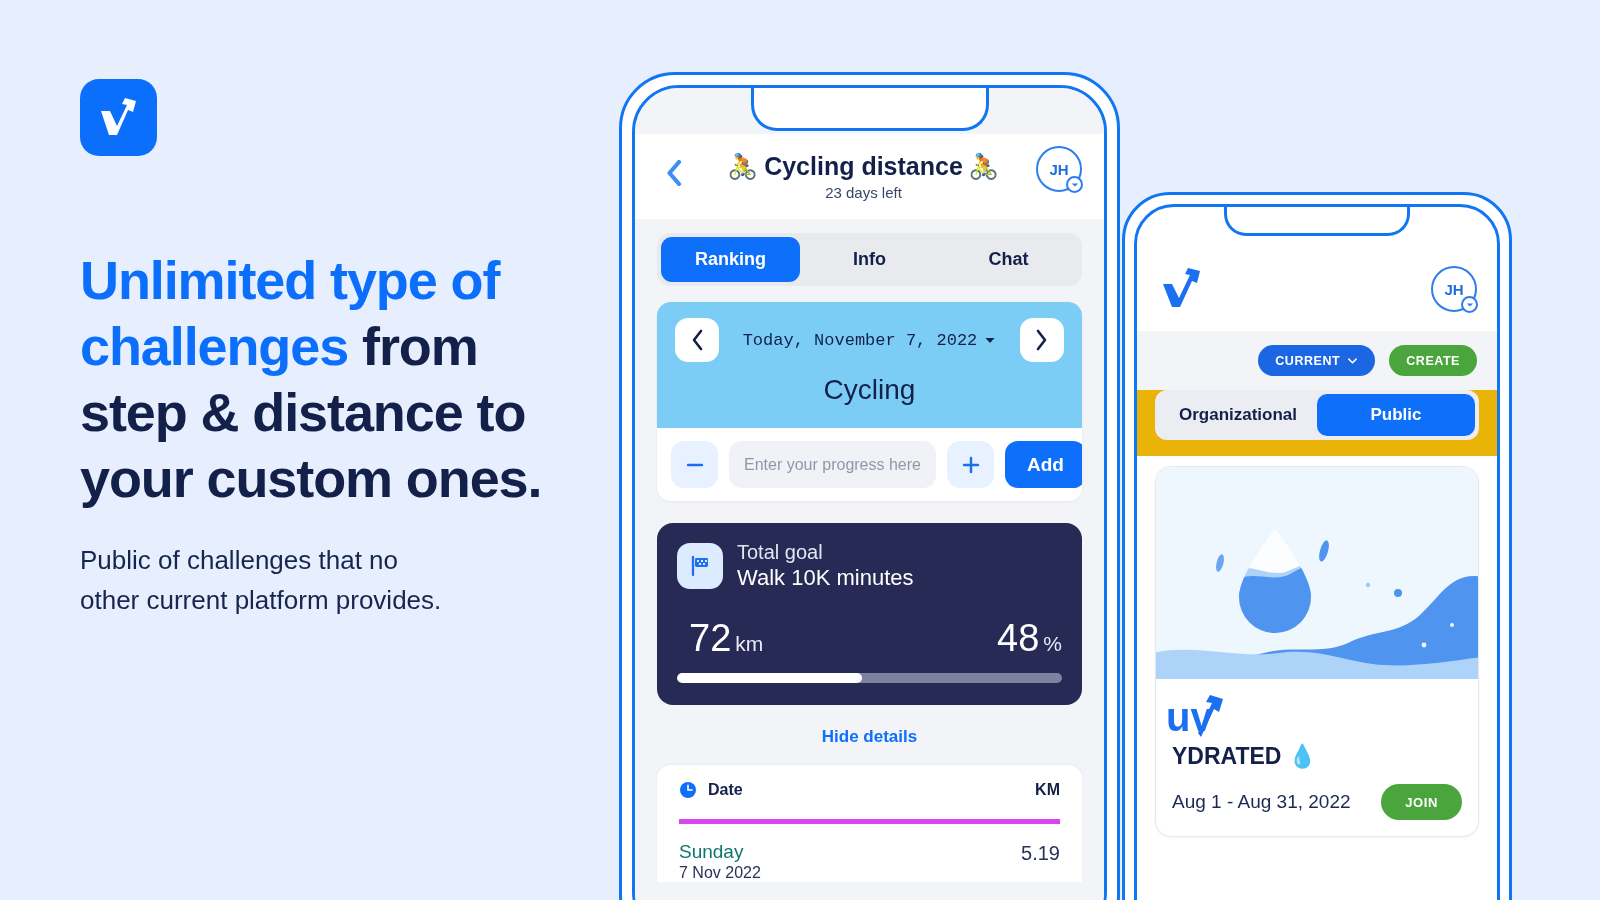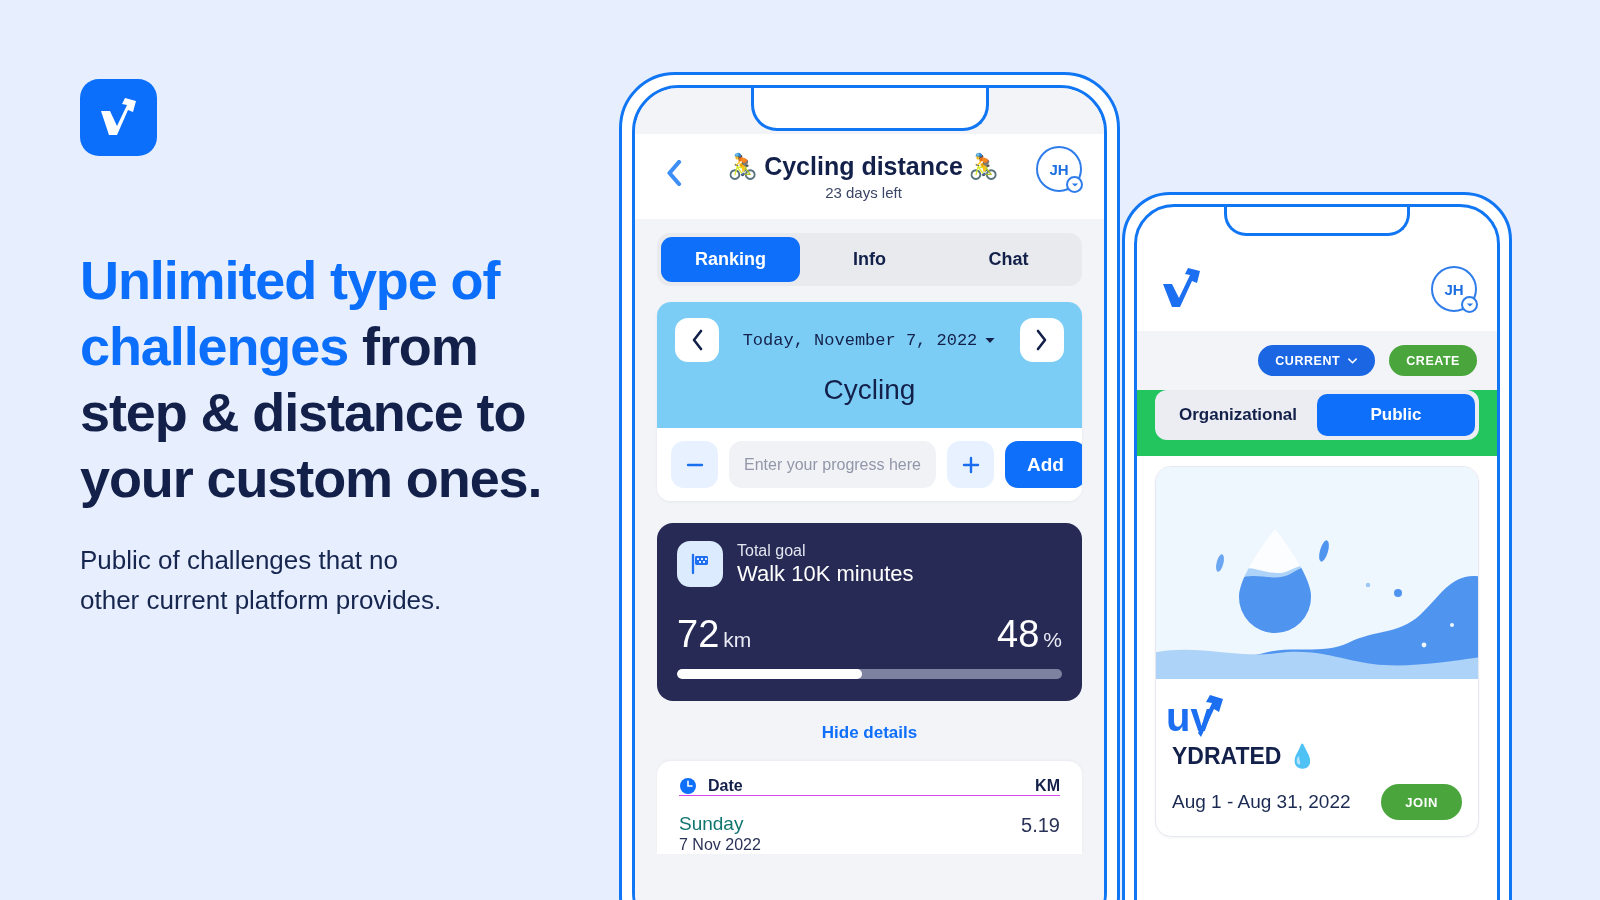--- a/index.html
+++ b/index.html
@@ -82,21 +82,21 @@
     border: none; border-radius: 18px; height: 31px; padding: 0 17px;
     font-size: 12.5px; font-weight: 700; letter-spacing: .55px; color: #fff;
     display: inline-flex; align-items: center; gap: 7px;
     font-family: "Liberation Sans", sans-serif; cursor: pointer;
   }
   .pill.blue { background: #1b66e3; }
   .pill.green { background: #4aa63c; }
   .pill svg { width: 11px; height: 11px; }
 
   .p2-segment {
-    background: #22c55e; padding: 0 18px 16px;
+    background: #eab308; padding: 0 18px 16px;
     display: flex; align-items: flex-start; gap: 0;
   }
   .seg-wrap {
     background: #ebedf2; border-radius: 12px; display: flex; width: 100%;
     padding: 4px;
   }
   .seg {
     flex: 1; text-align: center; border-radius: 10px;
     font-size: 17px; font-weight: 700; color: #13204a;
     padding: 11px 0; cursor: pointer;
@@ -217,44 +217,44 @@
   .goal-card {
     margin: 22px 22px 0; background: #262a54; border-radius: 16px;
     padding: 18px 20px 22px; color: #fff;
   }
   .goal-head { display: flex; align-items: center; gap: 14px; }
   .goal-ico {
     width: 46px; height: 46px; border-radius: 13px; background: #dcebfd;
     display: flex; align-items: center; justify-content: center; flex-shrink: 0;
   }
   .goal-ico svg { width: 24px; height: 24px; color: #1f6ff0; }
-  .goal-label { font-size: 16px; color: #e3e5f0; }
+  .goal-label { font-size: 20px; color: #e3e5f0; }
   .goal-name { font-size: 22px; font-weight: 400; margin-top: 1px; }
   .goal-stats {
-    display: flex; align-items: flex-end; justify-content: space-between; margin-top: 26px;
+    display: flex; align-items: flex-end; justify-content: space-between; margin-top: 26px; margin-left: 12px;
   }
   .goal-num { font-size: 38px; }
   .goal-num .unit { font-size: 21px; margin-left: 4px; color: #e9eaf3; }
   .goal-bar {
     height: 10px; border-radius: 6px; background: #7d82a0; margin-top: 13px; overflow: hidden;
   }
   .goal-bar-fill { height: 100%; border-radius: 6px; background: #fff; }
 
   .hide-details {
     text-align: center; color: #0e6ffb; font-size: 17px; font-weight: 700;
     padding: 22px 0 18px; cursor: pointer;
   }
 
   .table-card {
     margin: 0 22px; background: #fff; border-radius: 14px 14px 0 0;
     padding: 16px 22px 0; box-shadow: 0 -1px 3px rgba(20,30,60,.04);
   }
   .tbl-head {
     display: flex; align-items: center; justify-content: space-between;
-    padding-bottom: 0; border-bottom: 1px solid #d946ef;
+    padding-bottom: 20px; border-bottom: 5px solid #d946ef;
   }
   .tbl-head-left { display: flex; align-items: center; gap: 11px; }
   .clock-ico { width: 18px; height: 18px; color: #0e6ffb; }
   .tbl-col { font-size: 16px; font-weight: 700; color: #13204a; }
   .tbl-row {
     display: flex; align-items: flex-start; justify-content: space-between; padding-top: 16px;
   }
   .row-day { font-size: 19px; font-weight: 400; color: #0f766e; line-height: 1.25; }
   .row-date { font-size: 16px; color: #2a3357; font-weight: 400; }
   .row-val { font-size: 20px; color: #2a3357; padding-top: 2px; }

